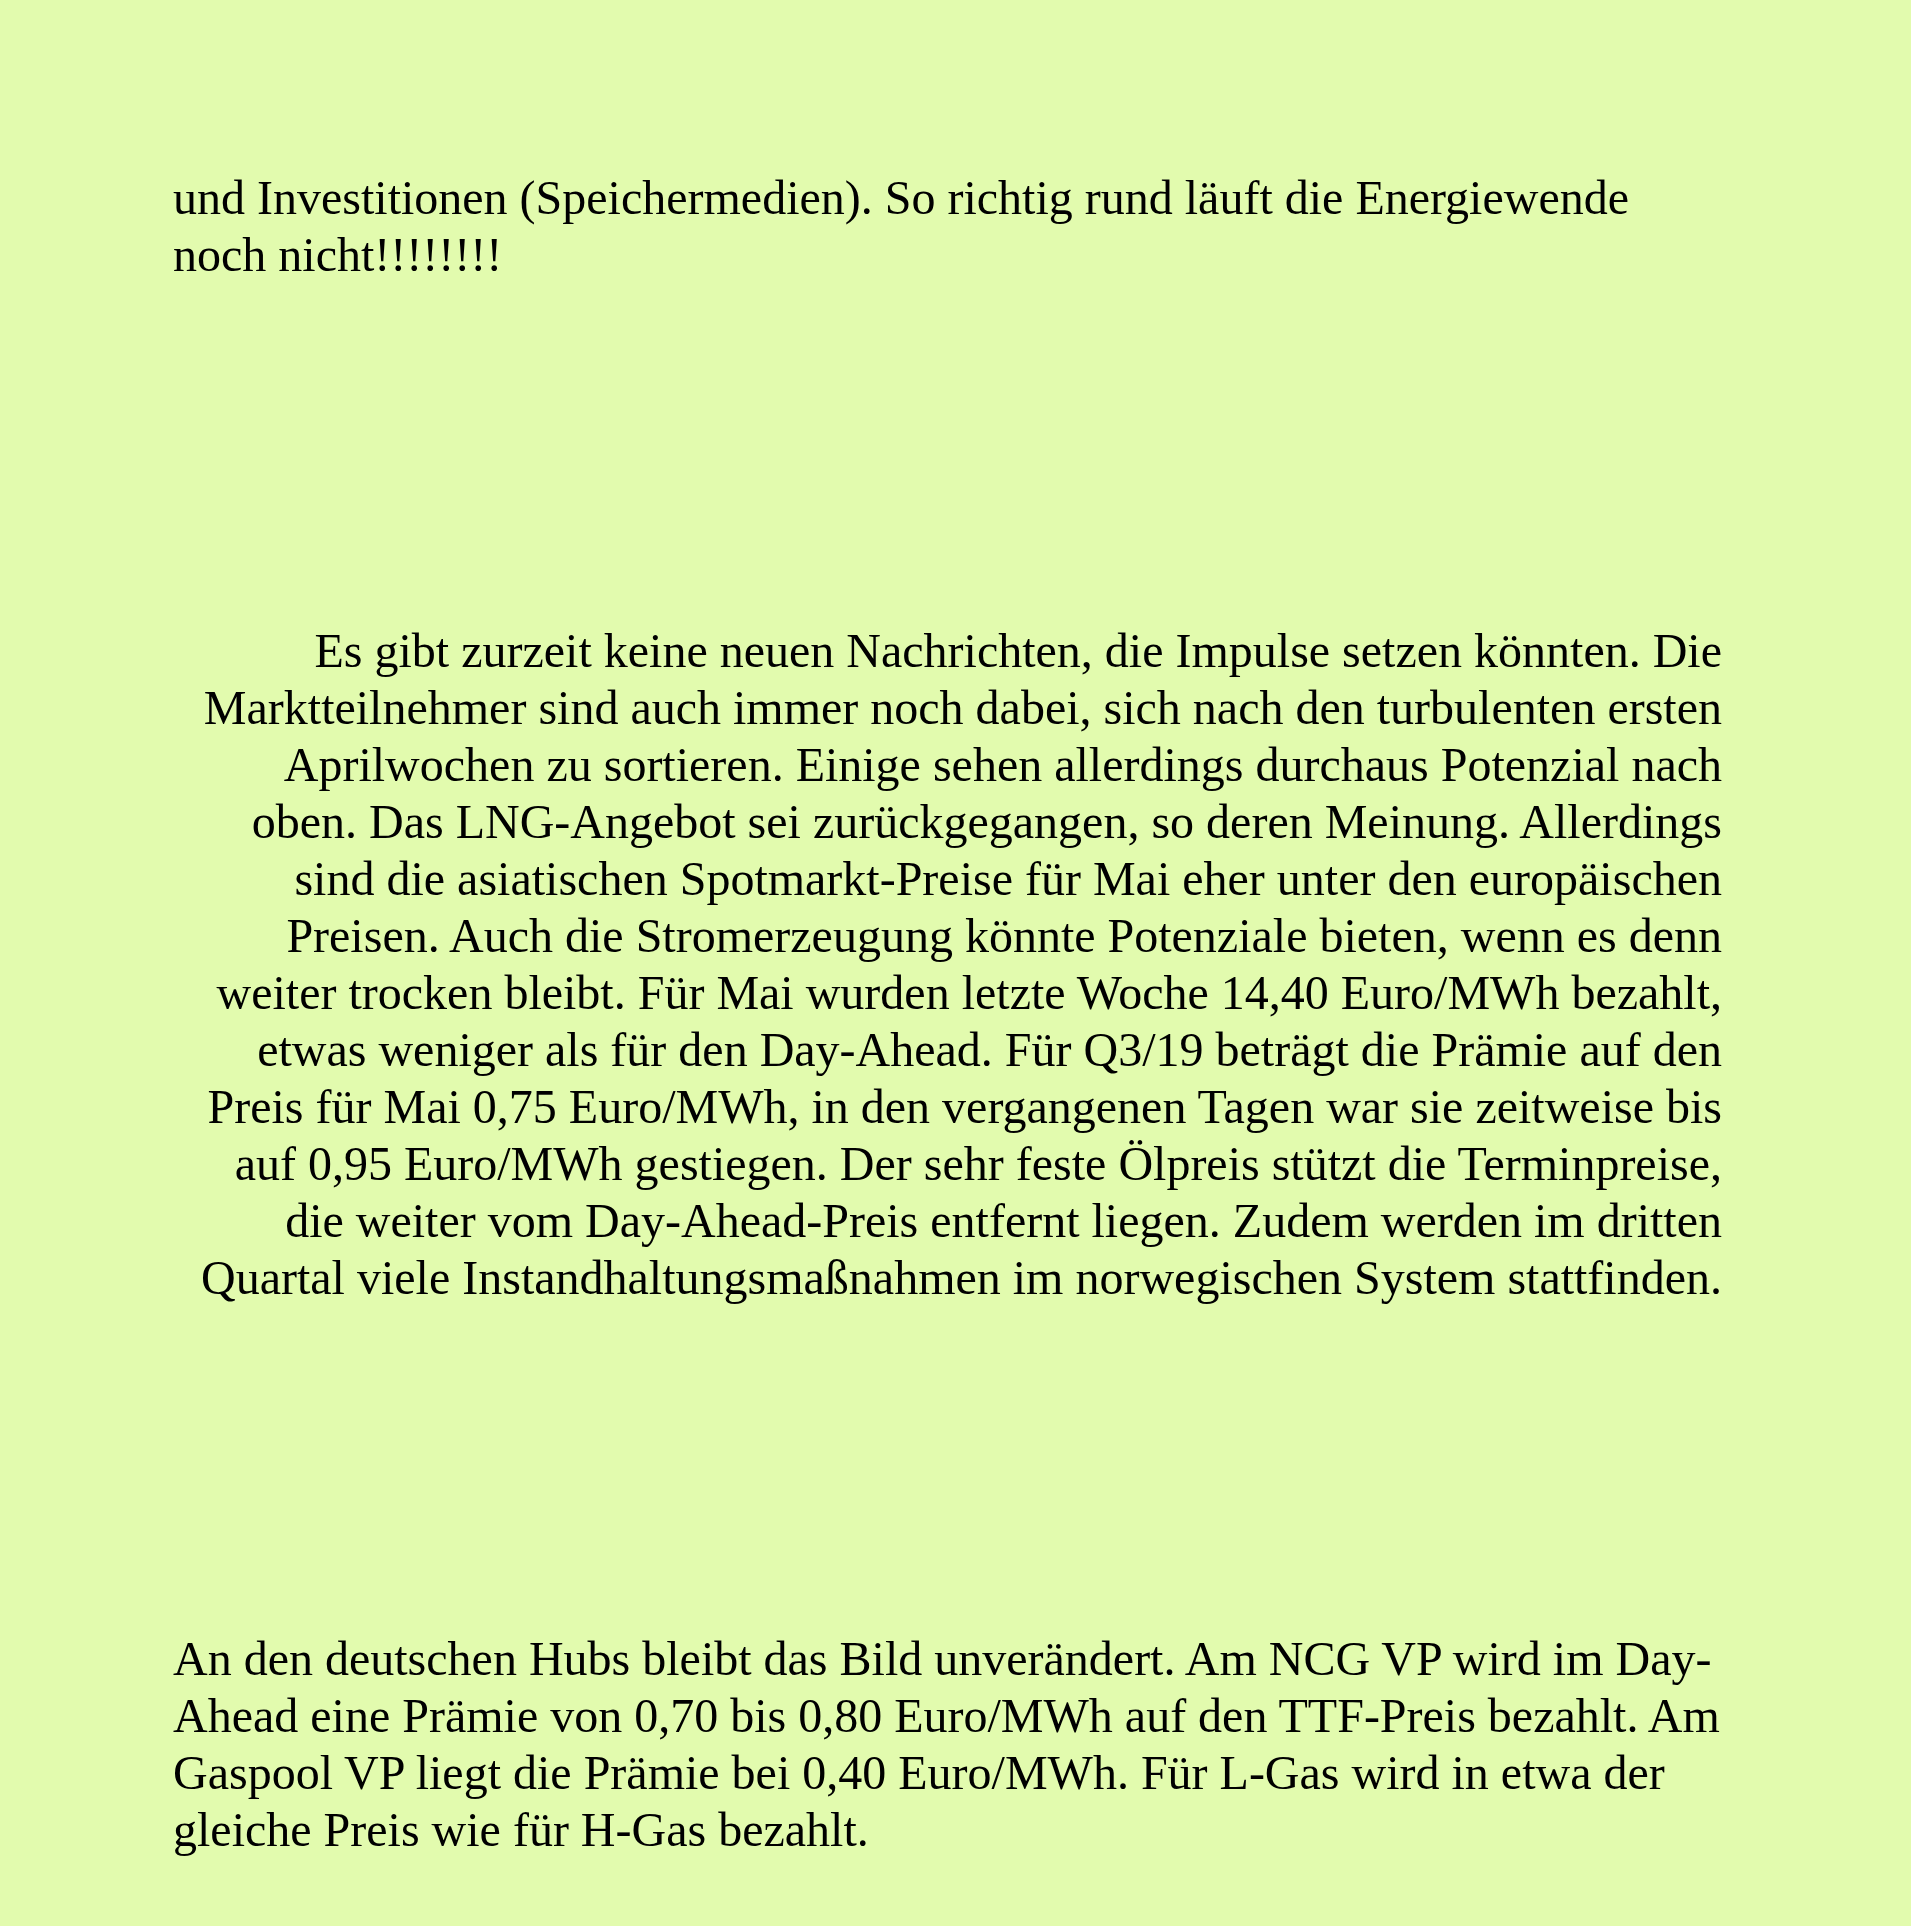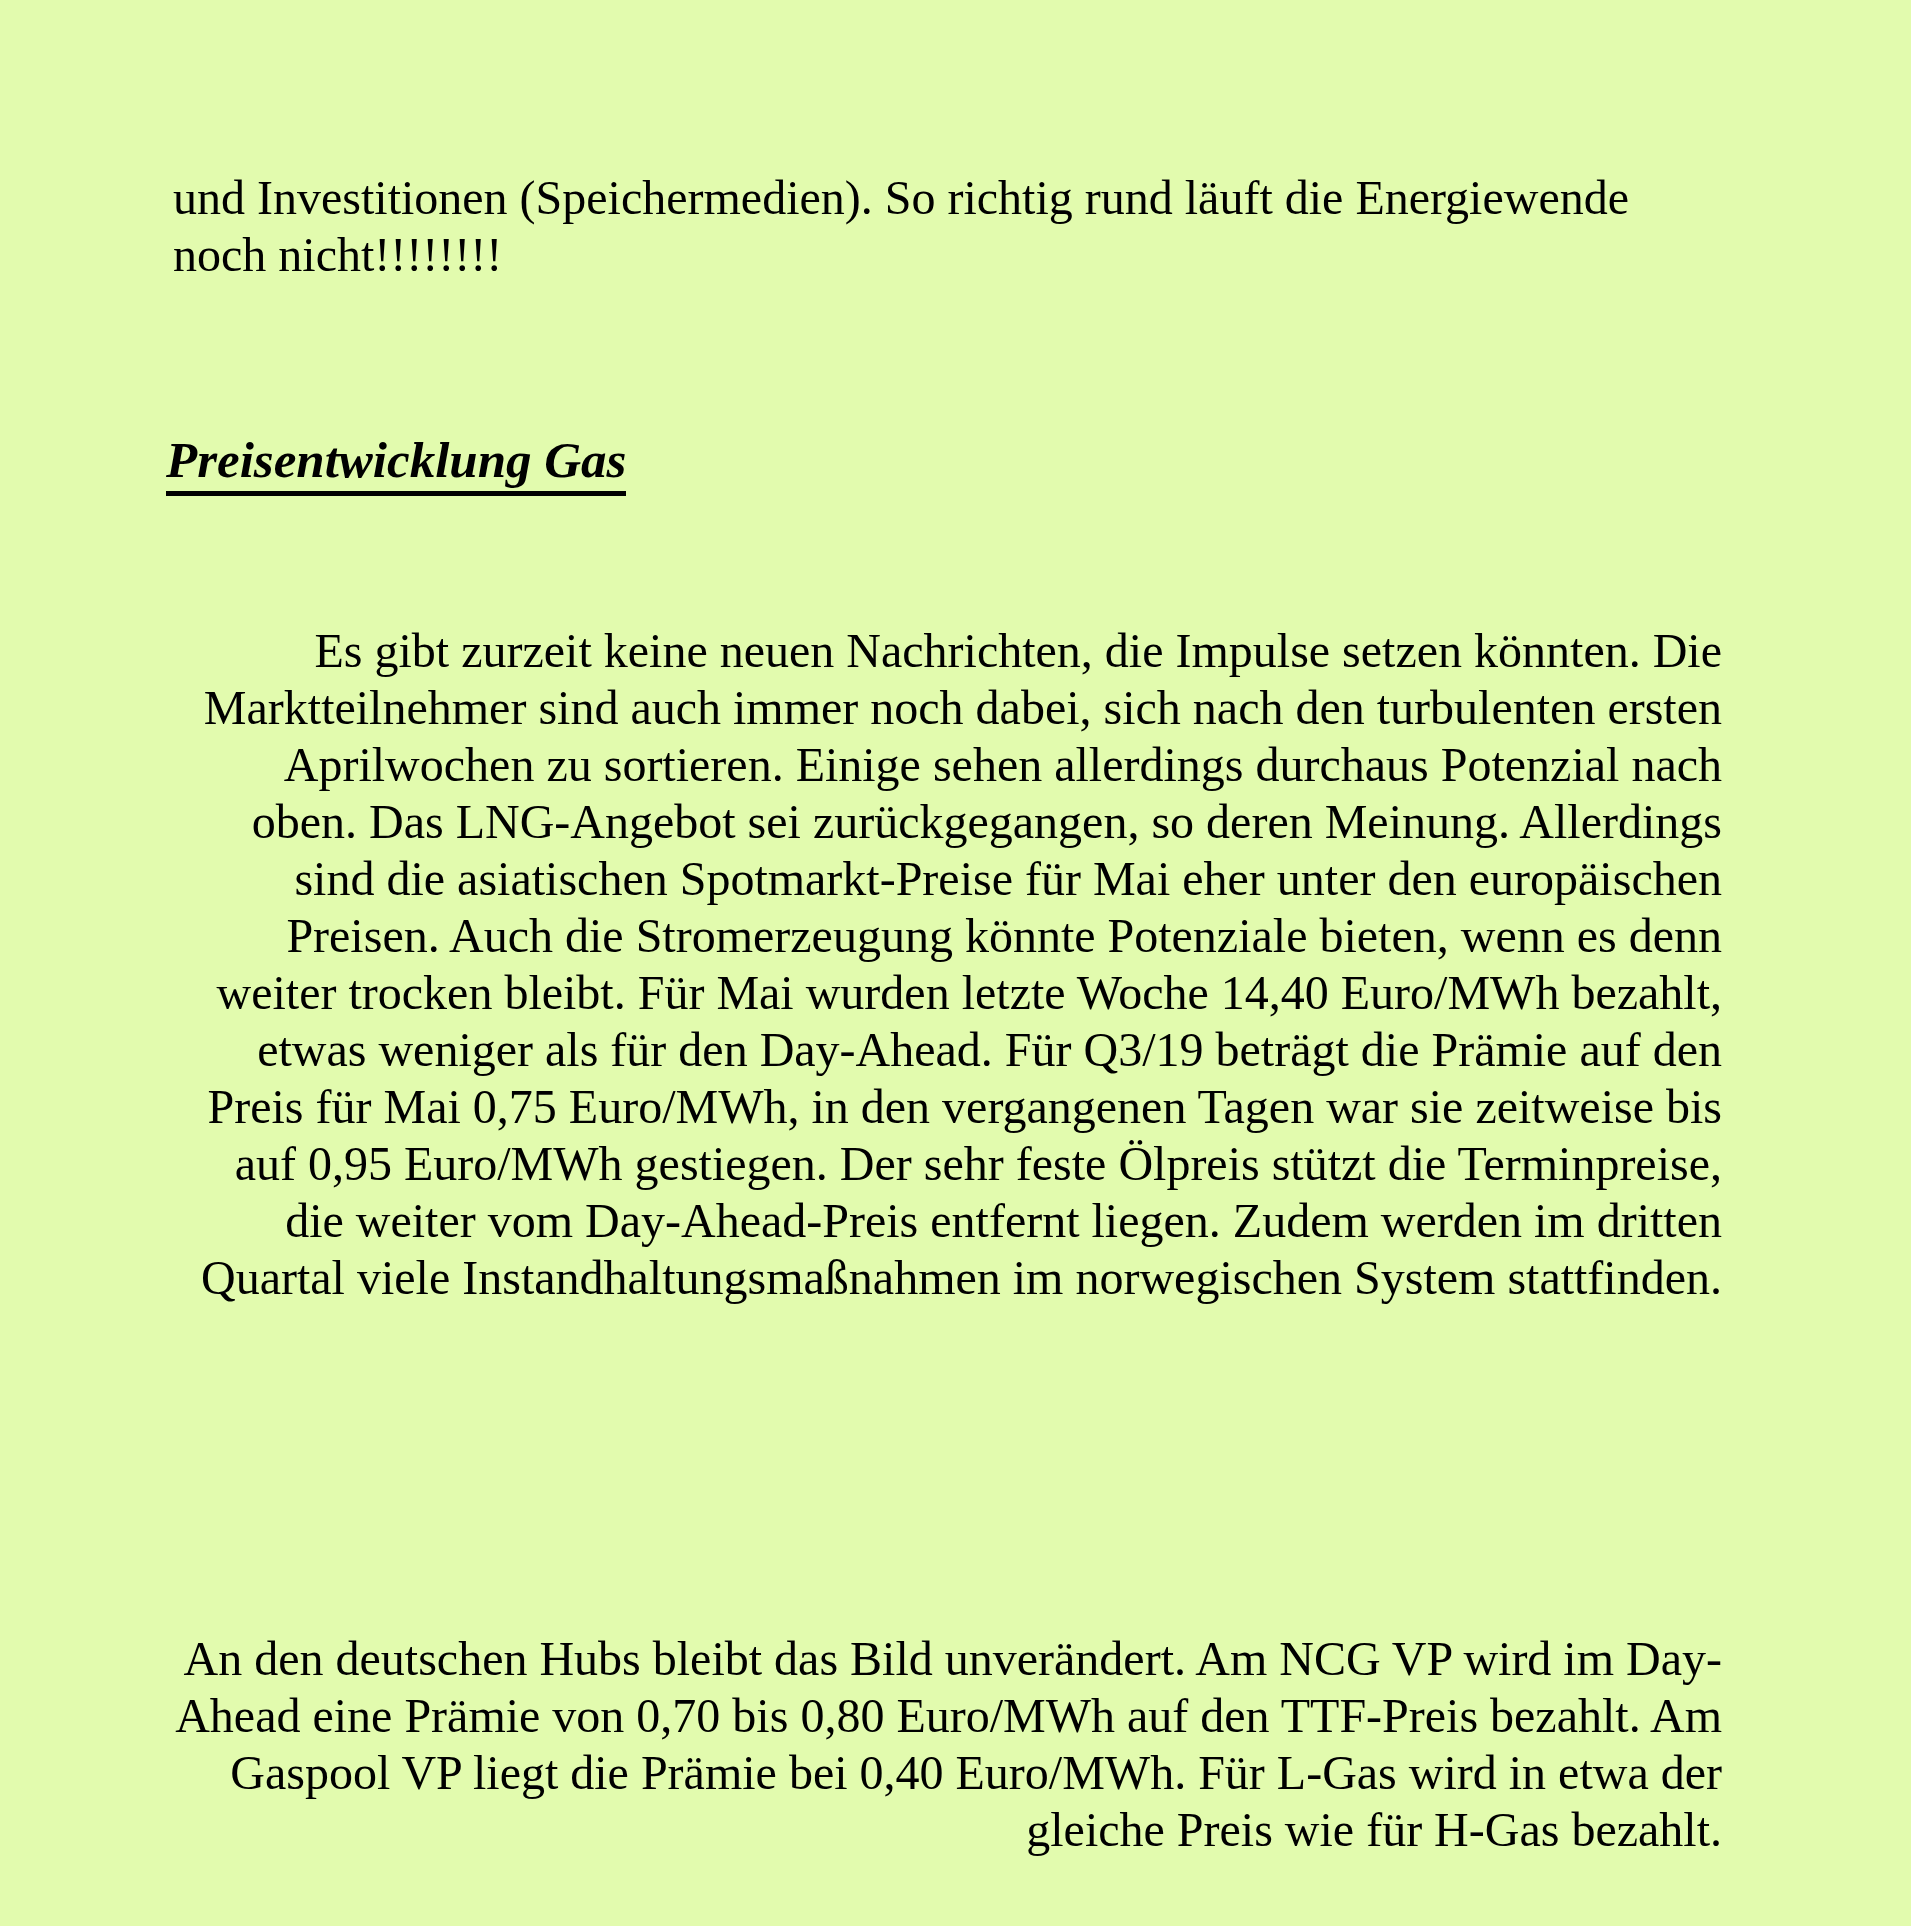--- a/index.html
+++ b/index.html
@@ -39,29 +39,28 @@
     line-height: 58px;
     font-weight: bold;
     font-style: italic;
   }
   .heading-text {
     display: inline-block;
     border-bottom: 5.4px solid #000000;
     padding-bottom: 2.3px;
   }
   .para-market { top: 615px; text-align: right; }
-  .para-hubs   { top: 1623px; text-align: right; }
+  .para-hubs   { top: 1623px; }
 </style>
 </head>
 <body style="background: rgb(226, 251, 174); color: rgb(0, 0, 0);">
 
 <div class="page">
 
   <p class="para para-continuation">und Investitionen (Speichermedien). So richtig rund läuft die Energiewende noch nicht!!!!!!!!</p>
 
-  <h2 class="heading"><span class="heading-text">Preisentwicklung Gas</span></h2>
 
   <p class="para para-market">Es gibt zurzeit keine neuen Nachrichten, die Impulse setzen könnten. Die Marktteilnehmer sind auch immer noch dabei, sich nach den turbulenten ersten Aprilwochen zu sortieren. Einige sehen allerdings durchaus Potenzial nach oben. Das LNG-Angebot sei zurückgegangen, so deren Meinung. Allerdings sind die asiatischen Spotmarkt-Preise für Mai eher unter den europäischen Preisen. Auch die Stromerzeugung könnte Potenziale bieten, wenn es denn weiter trocken bleibt. Für Mai wurden letzte Woche 14,40 Euro/MWh bezahlt, etwas weniger als für den Day-Ahead. Für Q3/19 beträgt die Prämie auf den Preis für Mai 0,75 Euro/MWh, in den vergangenen Tagen war sie zeitweise bis auf 0,95 Euro/MWh gestiegen. Der sehr feste Ölpreis stützt die Terminpreise, die weiter vom Day-Ahead-Preis entfernt liegen. Zudem werden im dritten Quartal viele Instandhaltungsmaßnahmen im norwegischen System stattfinden.</p>
 
   <p class="para para-hubs">An den deutschen Hubs bleibt das Bild unverändert. Am NCG VP wird im Day-Ahead eine Prämie von 0,70 bis 0,80 Euro/MWh auf den TTF-Preis bezahlt. Am Gaspool VP liegt die Prämie bei 0,40 Euro/MWh. Für L-Gas wird in etwa der gleiche Preis wie für H-Gas bezahlt.</p>
 
 </div>
 
 
 </body></html>

